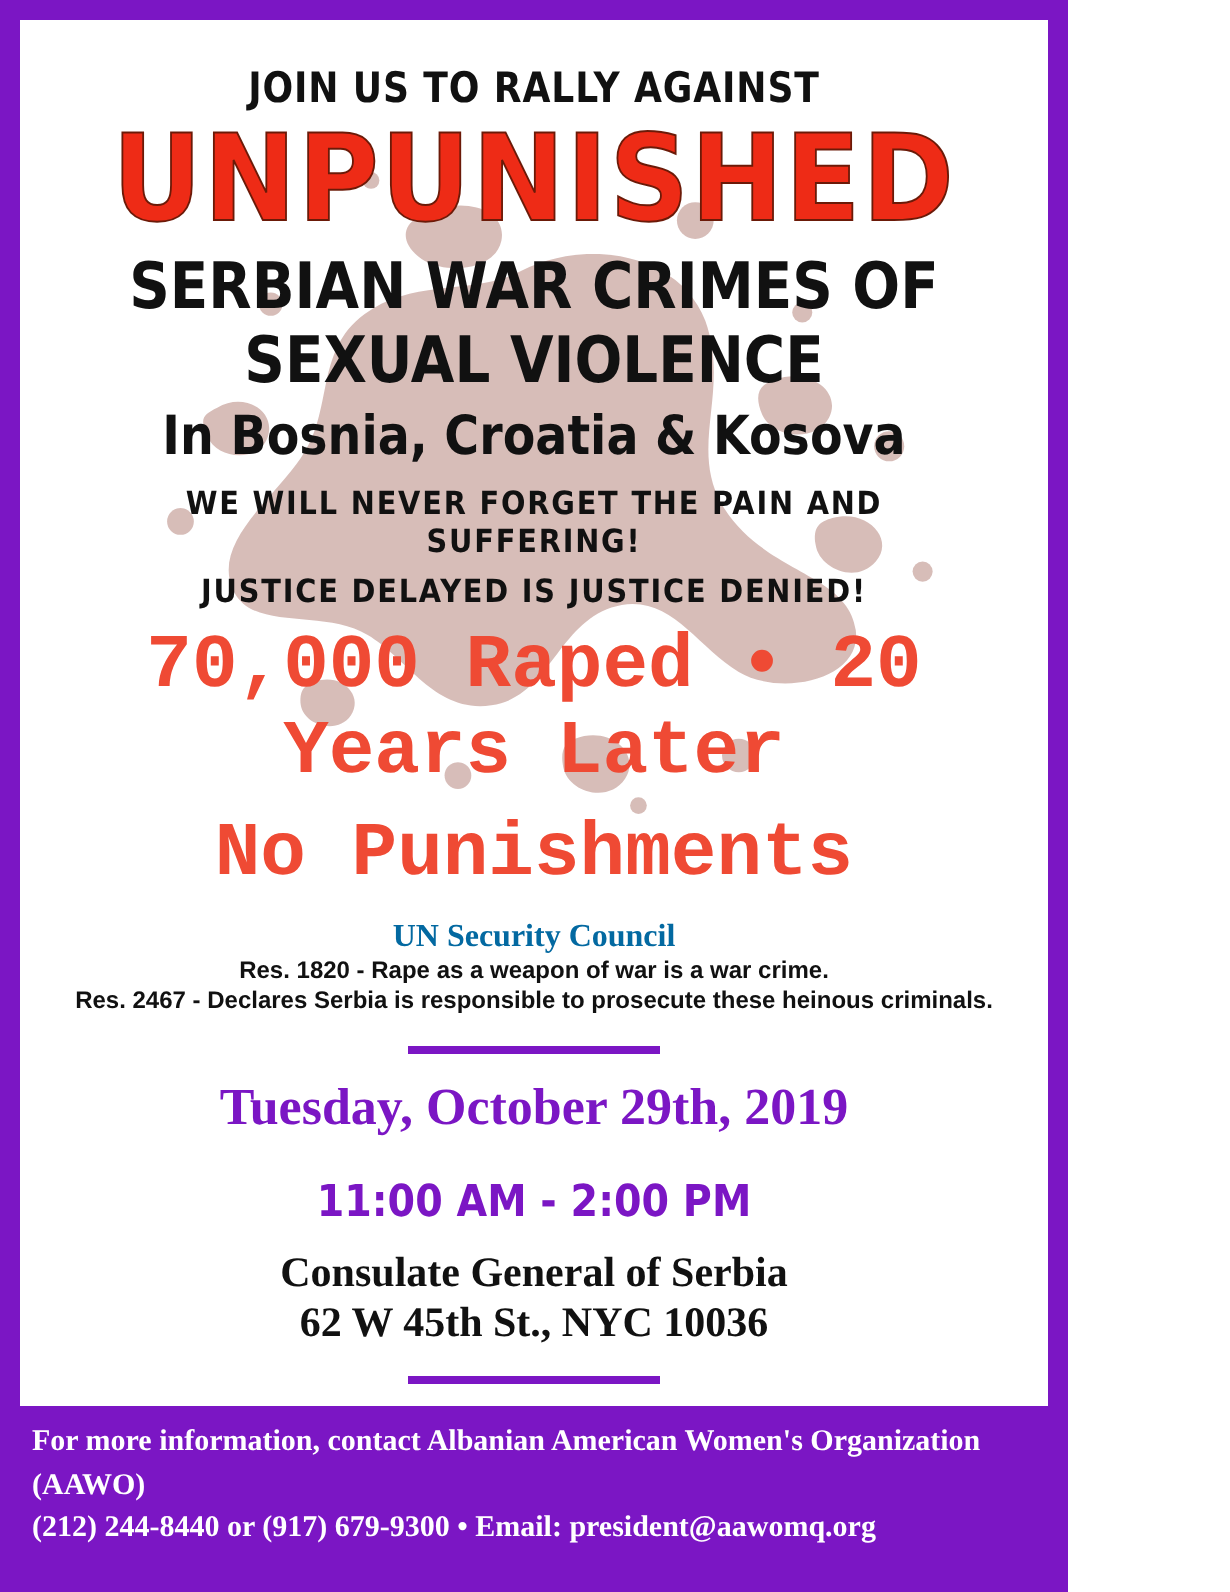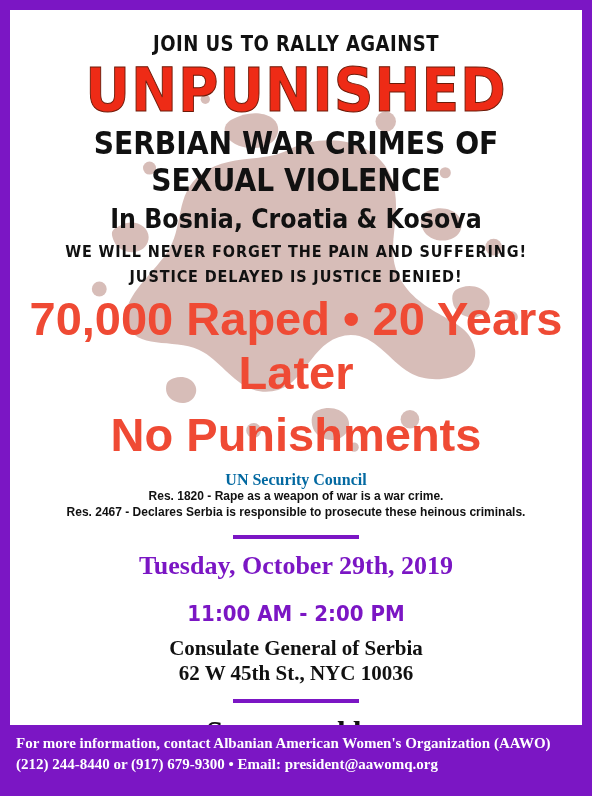--- a/index.html
+++ b/index.html
@@ -2,21 +2,21 @@
 <html><head>
 <meta charset="utf-8">
 <style>
   html, body {
     margin: 0;
     padding: 0;
     background: #ffffff;
   }
   .poster {
     position: relative;
-    width: 592px;
+    width: 534px;
     height: 796px;
     box-sizing: border-box;
     background: #ffffff;
     border: 10px solid #7b16c4;
     overflow: hidden;
     font-family: "Liberation Serif", serif;
   }
   .splash {
     position: absolute;
     left: 0; right: 0; top: 0; bottom: 0;
@@ -71,23 +71,23 @@
     font-family: "DejaVu Sans", sans-serif;
     font-weight: bold;
     font-size: 16px;
     line-height: 1.2;
     letter-spacing: 1px;
     color: #111111;
     transform: scaleX(0.9);
     margin: 4px 0 6px 0;
   }
   .line-raped {
-    font-family: Liberation Sans, sans-serif;
-    font-weight: bold;
-    font-size: 47px;
+    font-family: Liberation Mono, monospace;
+    font-weight: bold;
+    font-size: 38px;
     line-height: 1.14;
     color: #ef4a34;
     margin: 6px 0 8px 0;
   }
   .un-head {
     font-family: "Liberation Serif", serif;
     font-weight: bold;
     font-size: 16px;
     color: #0369a1;
     margin-top: 10px;

